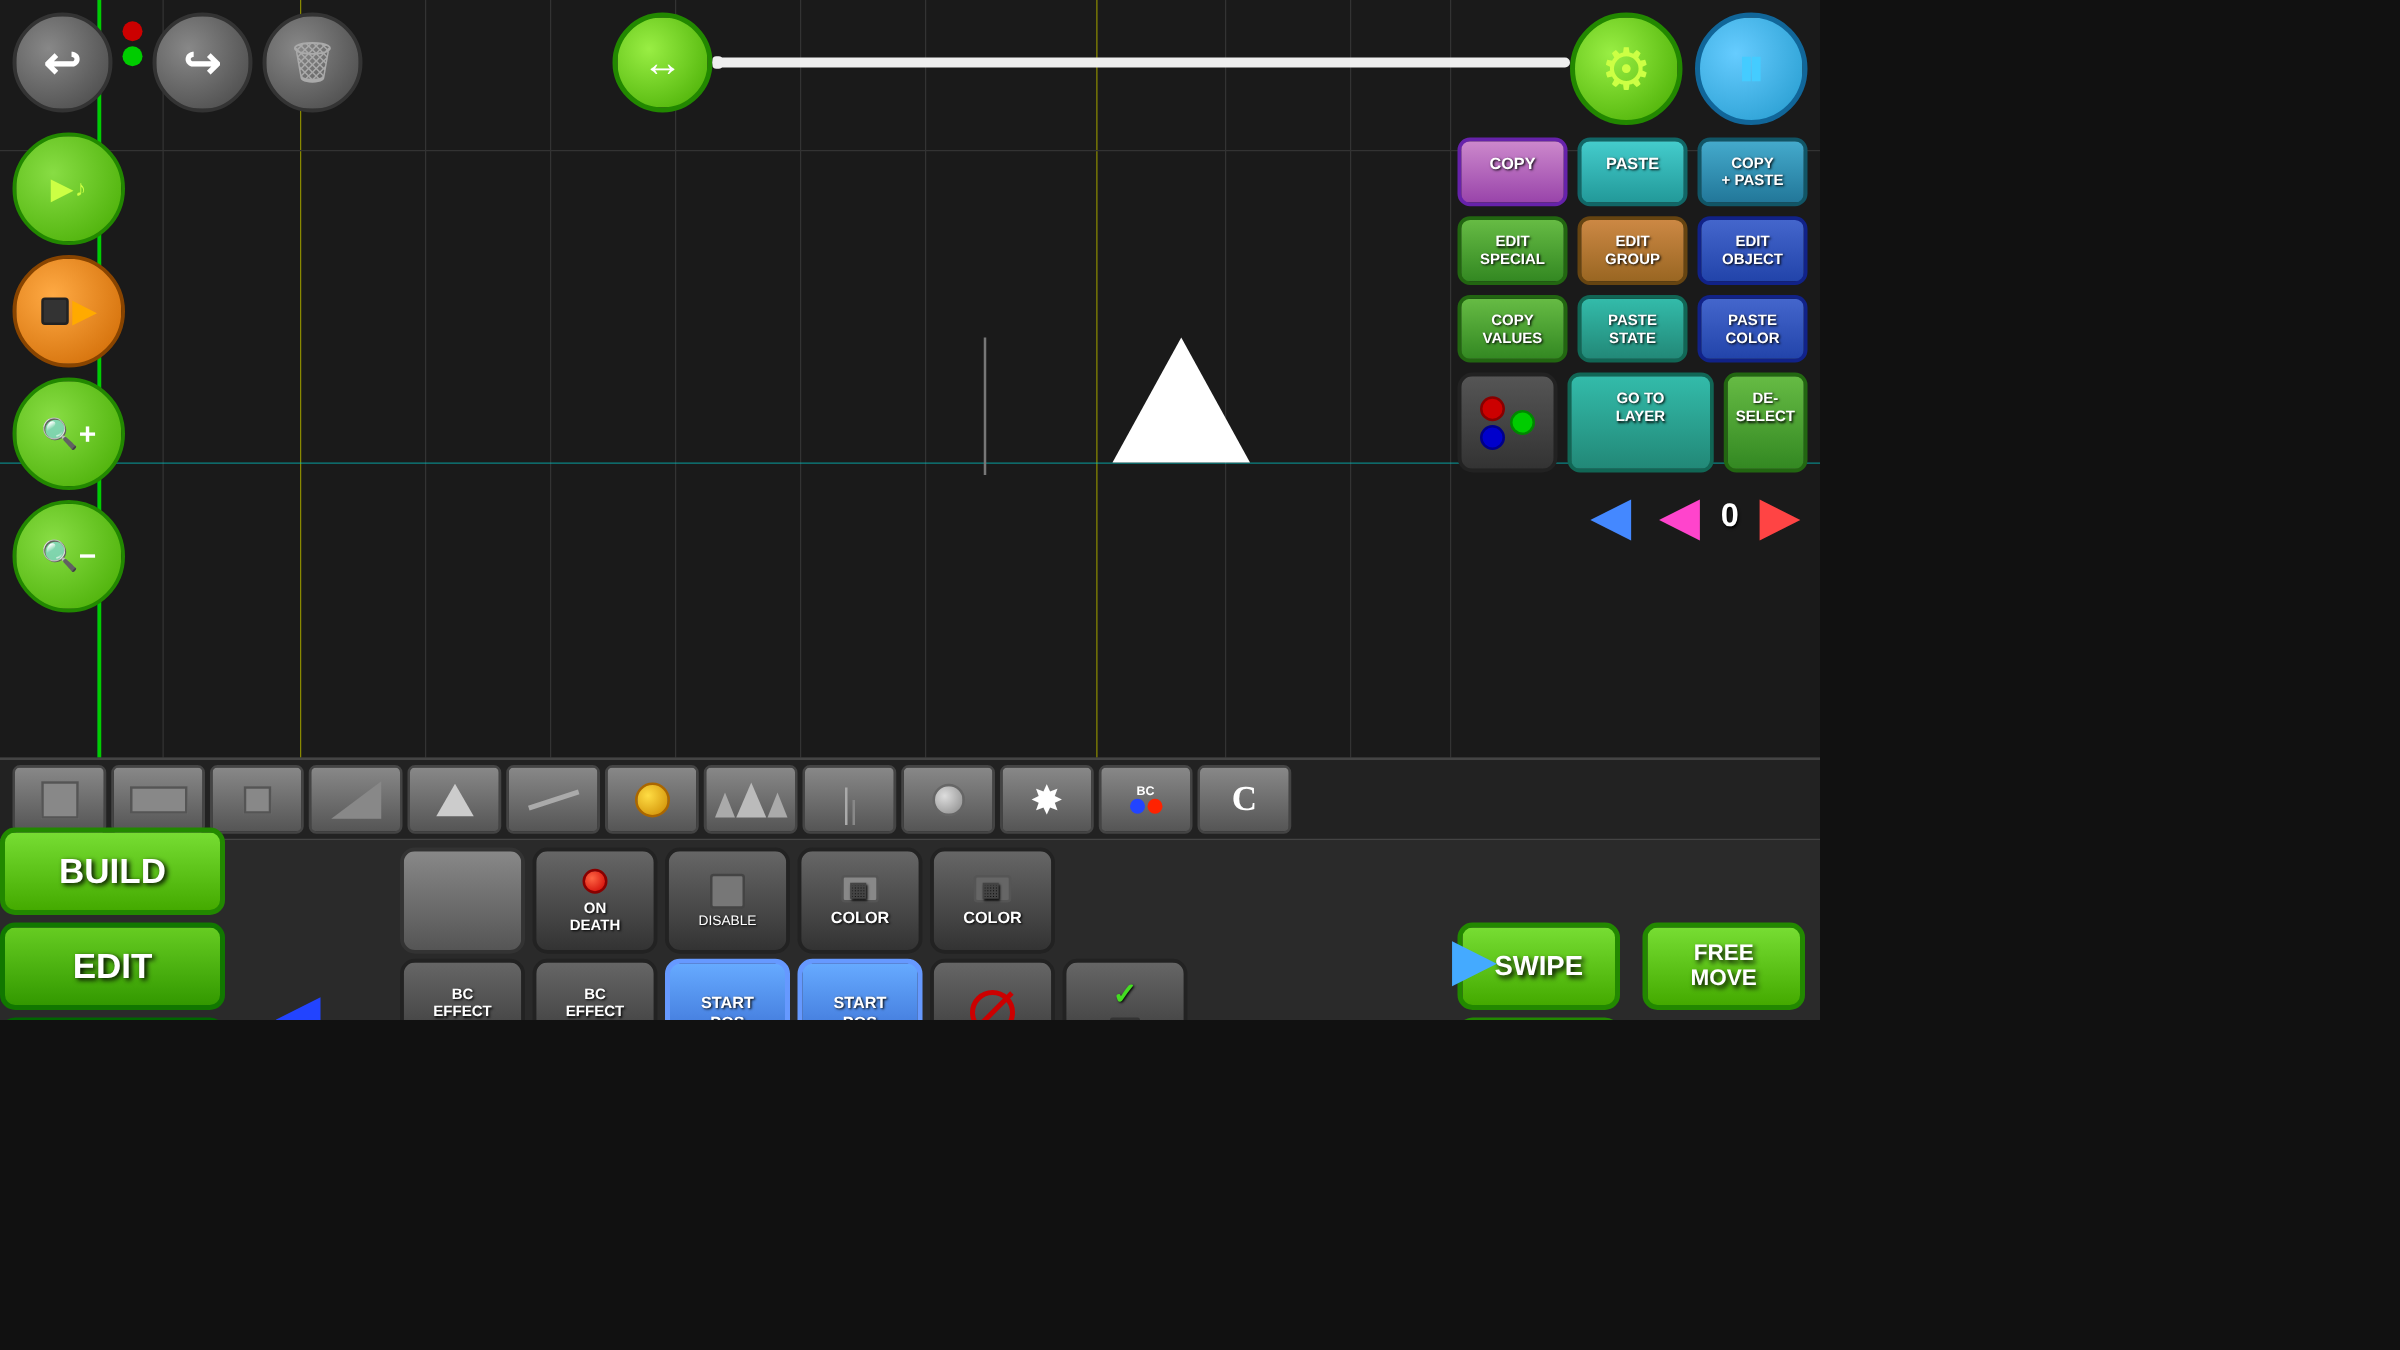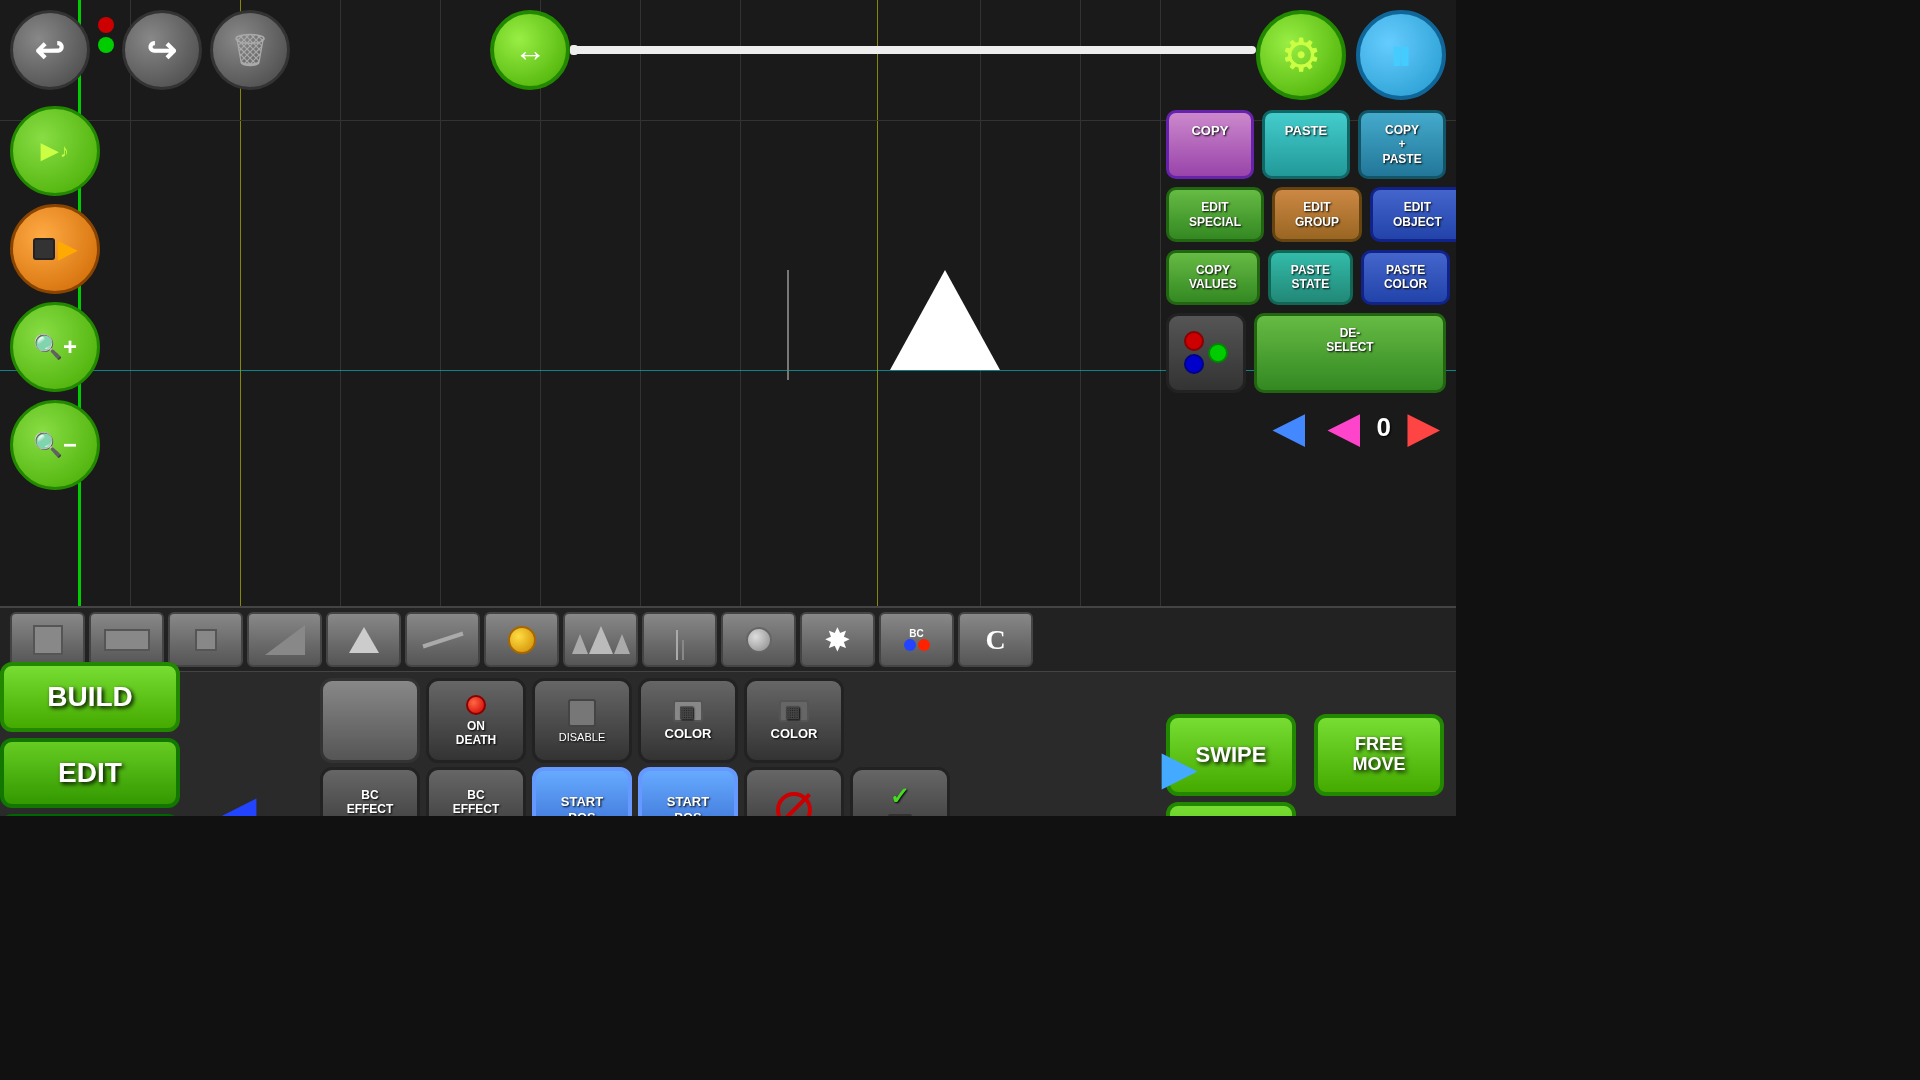--- a/index.html
+++ b/index.html
@@ -139,21 +139,21 @@
       z-index: 10;
     }
 
     .right-panel-row {
       display: flex;
       gap: 8px;
     }
 
     .rp-btn {
       flex: 1;
-      padding: 10px 20px;
+      padding: 10px 6px;
       border-radius: 10px;
       border: 3px solid #333;
       text-align: center;
       font-weight: 900;
       font-size: 13px;
       cursor: pointer;
       color: white;
       text-shadow: 1px 1px 2px #000;
       line-height: 1.2;
     }
@@ -273,21 +273,21 @@
     }
 
     .page-dot {
       width: 10px; height: 10px;
       border-radius: 50%;
       background: #666;
     }
     .page-dot.active { background: #fff; }
 
     .rs-btn {
-      width: 130px; height: 82px;
+      width: 130px; height: 70px;
       border-radius: 12px;
       border: 4px solid #228800;
       display: flex;
       align-items: center;
       justify-content: center;
       cursor: pointer;
       font-weight: 900;
       font-size: 22px;
       color: white;
       text-shadow: 2px 2px 4px #000;
@@ -557,20 +557,21 @@
 
     <div class="color-circles-btn" style="width:80px;">
       <div style="display:flex;flex-direction:row;gap:4px;align-items:center;">
         <div style="display:flex;flex-direction:column;gap:3px;">
           <div style="width:20px;height:20px;border-radius:50%;background:#cc0000;border:2px solid #880000;"></div>
           <div style="width:20px;height:20px;border-radius:50%;background:#0000cc;border:2px solid #000088;"></div>
         </div>
         <div style="width:20px;height:20px;border-radius:50%;background:#00cc00;border:2px solid #008800;"></div>
       </div>
     </div>
+    <div class="rp-btn teal2" style="font-size:12px; flex:2;">GO TO<br>LAYER</div>
     <div class="rp-btn dark-green" style="font-size:12px;">DE-<br>SELECT</div>
   </div>
 
   <div class="layer-nav">
     <div class="arrow-btn">
       <span style="color:#4488ff;font-size:40px;font-weight:900;">◀</span>
     </div>
     <div class="arrow-btn">
       <span style="color:#ff44cc;font-size:40px;font-weight:900;">◀</span>
     </div>

